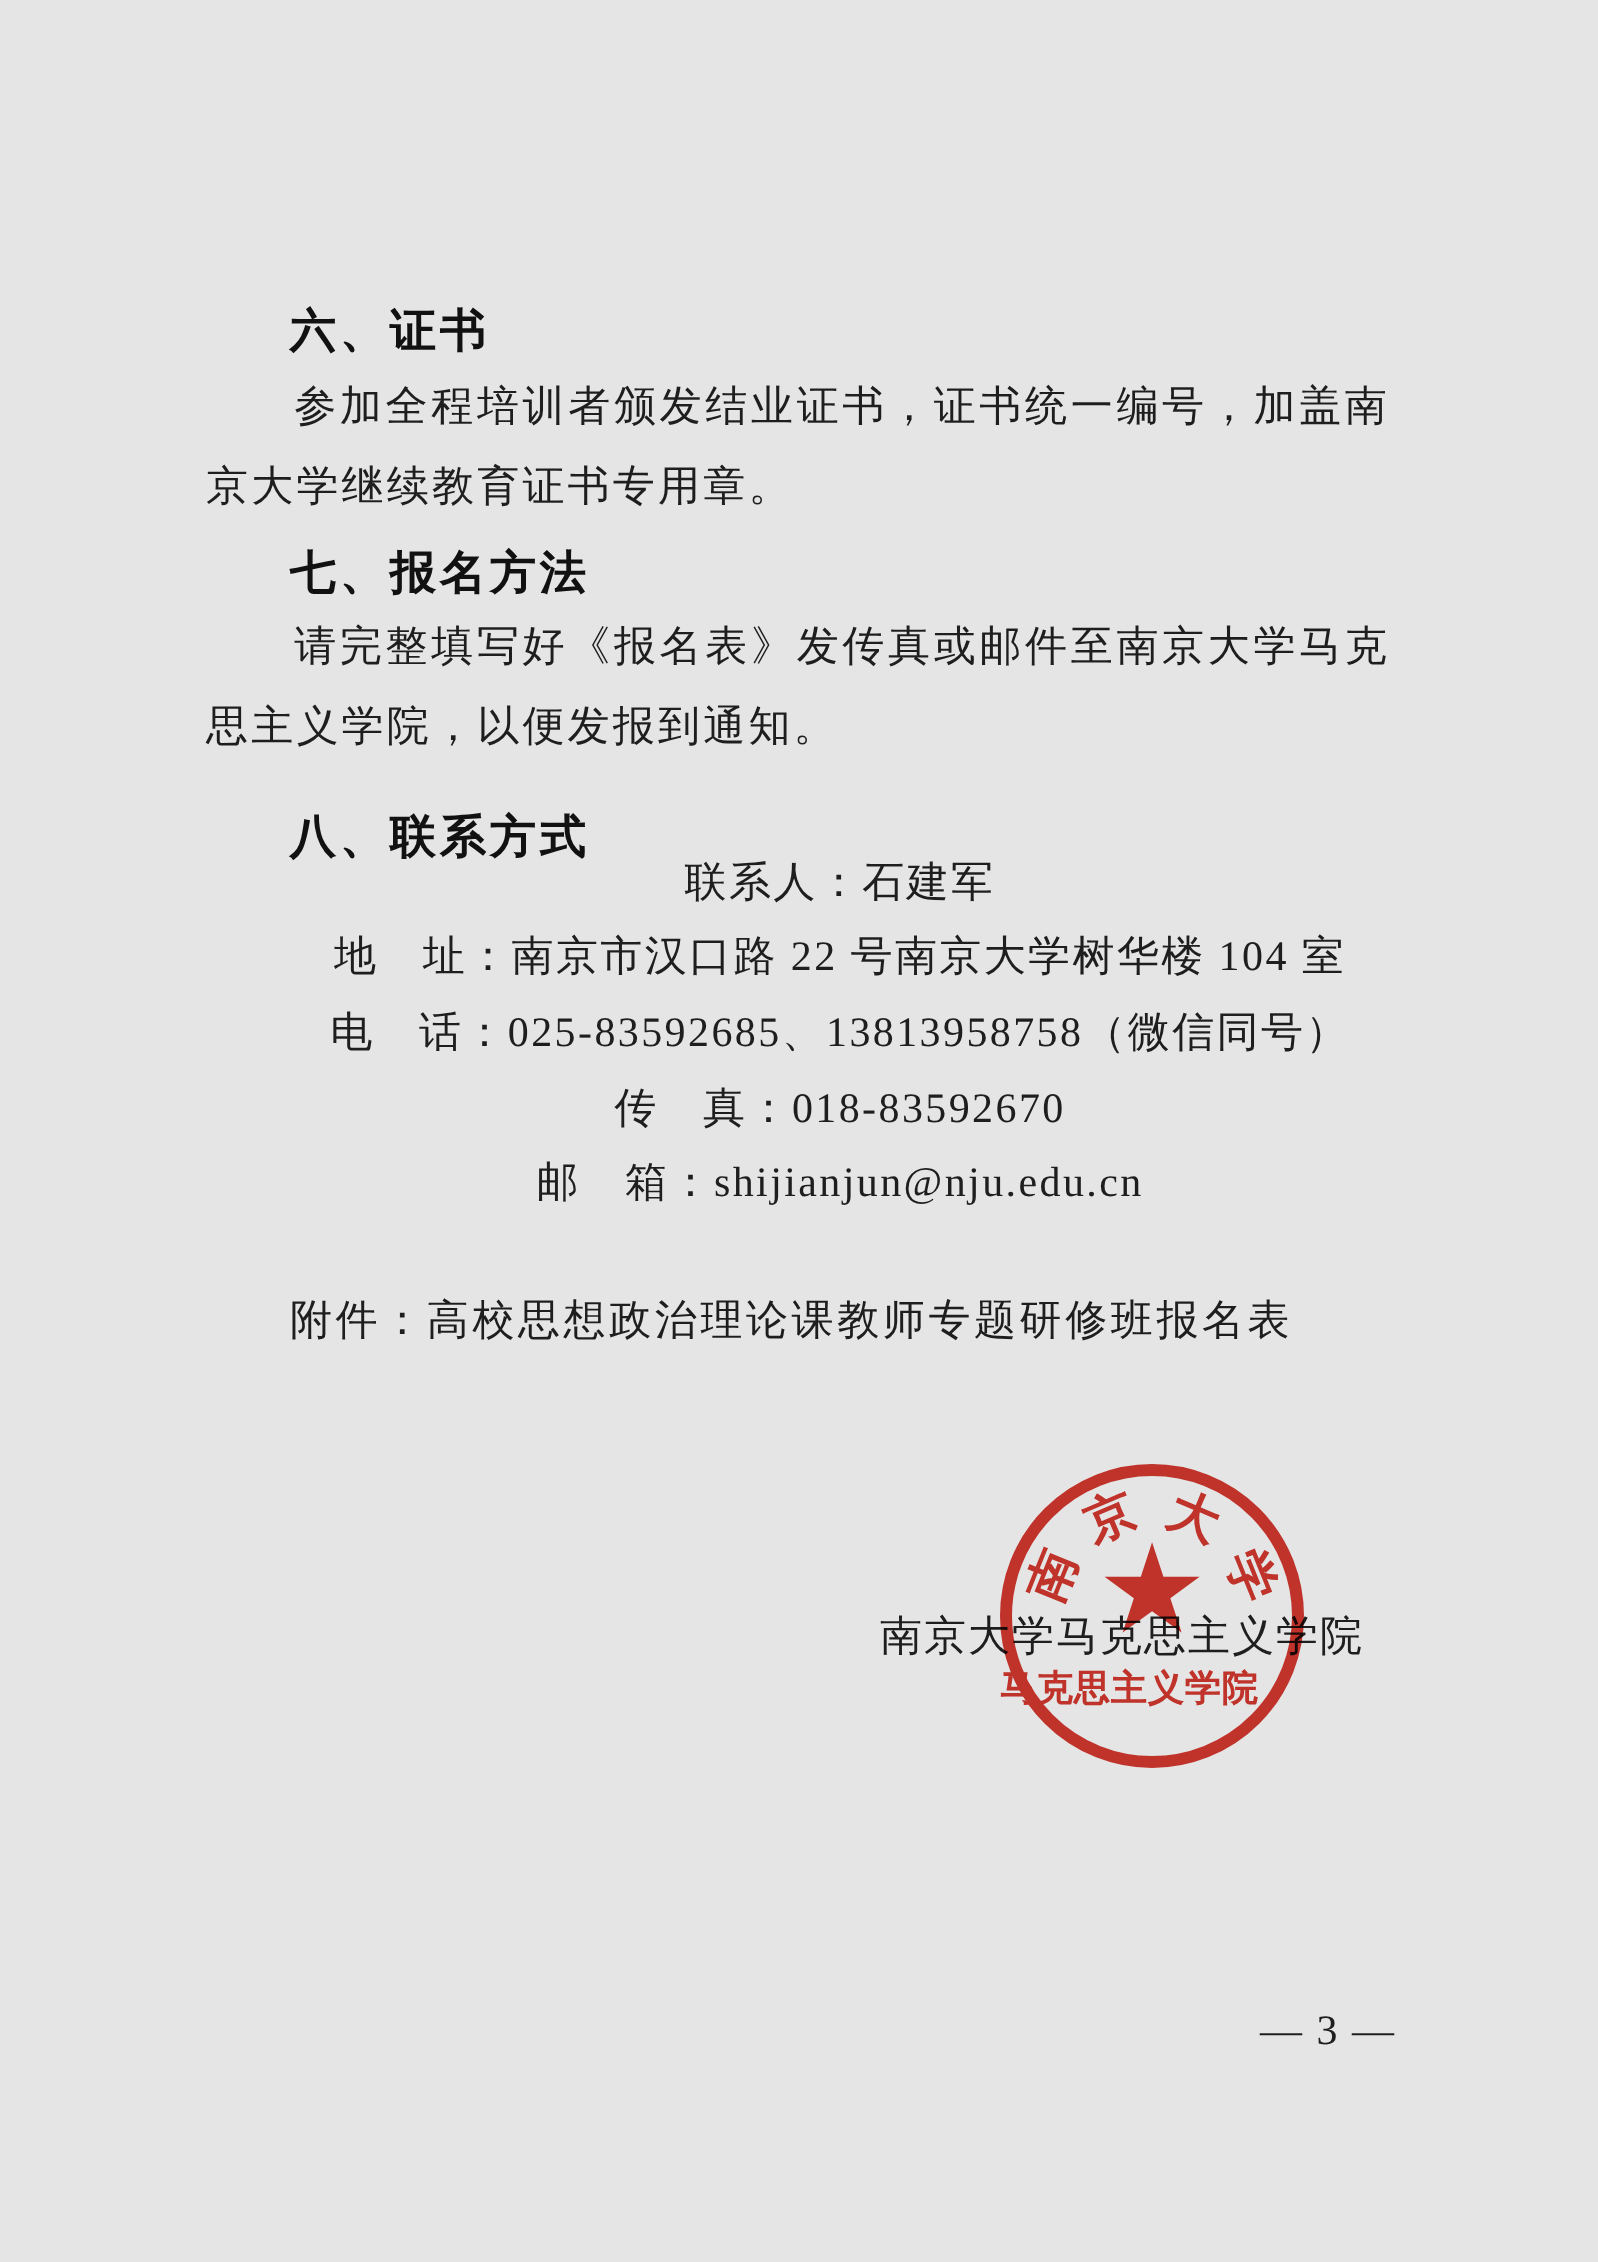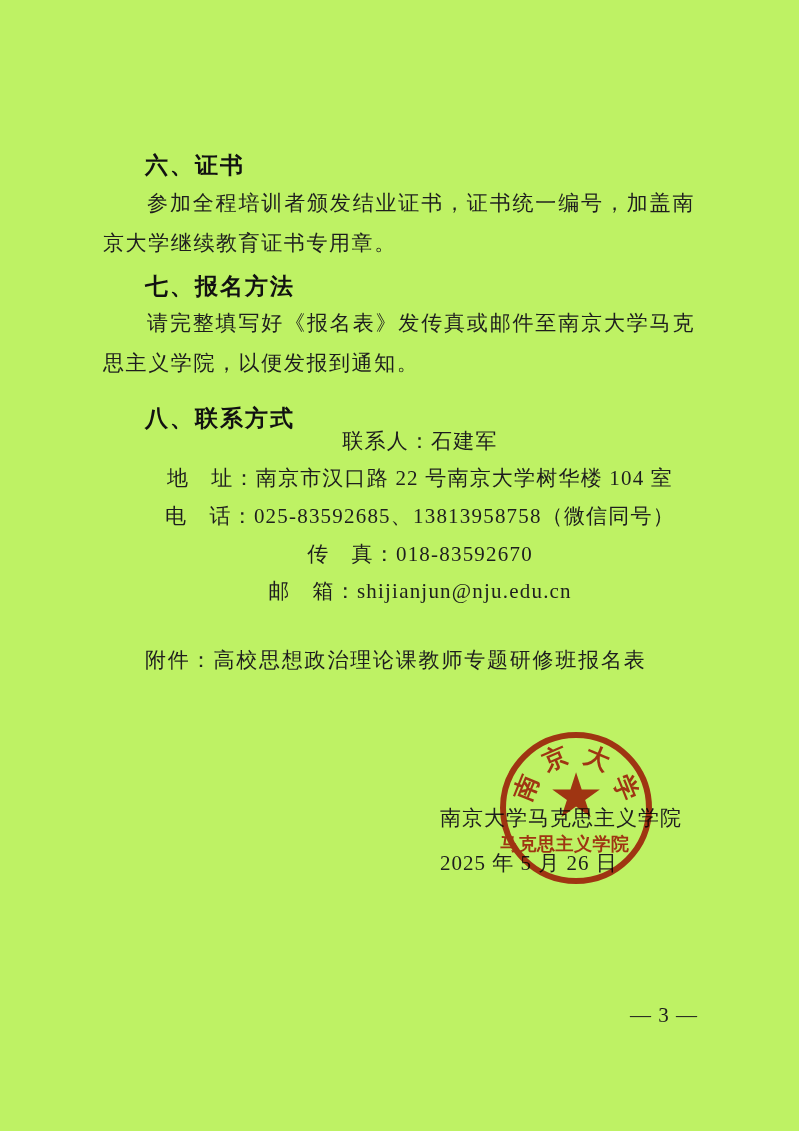--- a/index.html
+++ b/index.html
@@ -2,21 +2,21 @@
 <html><head>
 <meta charset="utf-8">
 <style>
   * { margin: 0; padding: 0; box-sizing: border-box; }
   html, body { background: #888; }
   .page {
     position: relative;
     width: 799px;
     height: 1131px;
     margin: 0 auto;
-    background: #bef264;
+    background: #e5e5e5;
     overflow: hidden;
     font-family: "Liberation Serif", "DejaVu Serif", serif;
     color: #1e1e1e;
   }
   .content {
     position: absolute;
     left: 103px;
     width: 592px;
     top: 0;
   }
@@ -166,21 +166,20 @@
 
     <div class="contact-row" style="top:576px">
       <span class="contact-label">邮　箱：</span><span>shijianjun@nju.edu.cn</span>
     </div>
 
     <div class="attachment-line" style="top:646px">附件：高校思想政治理论课教师专题研修班报名表</div>
   </div>
 
   <div class="signature-block" style="top:804px">
     <div class="signature-org">南京大学马克思主义学院</div>
-    <div class="signature-date">2025 年 5 月 26 日</div>
   </div>
 
   <div class="seal">
     <div class="seal-ring"></div>
     <span class="seal-arc-char" style="transform:translate(-50%,-50%) rotate(-68deg) translateY(-54px)">南</span>
     <span class="seal-arc-char" style="transform:translate(-50%,-50%) rotate(-23deg) translateY(-54px)">京</span>
     <span class="seal-arc-char" style="transform:translate(-50%,-50%) rotate(23deg) translateY(-54px)">大</span>
     <span class="seal-arc-char" style="transform:translate(-50%,-50%) rotate(68deg) translateY(-54px)">学</span>
     <span class="seal-star">★</span>
     <div class="seal-bottom-text">马克思主义学院</div>

